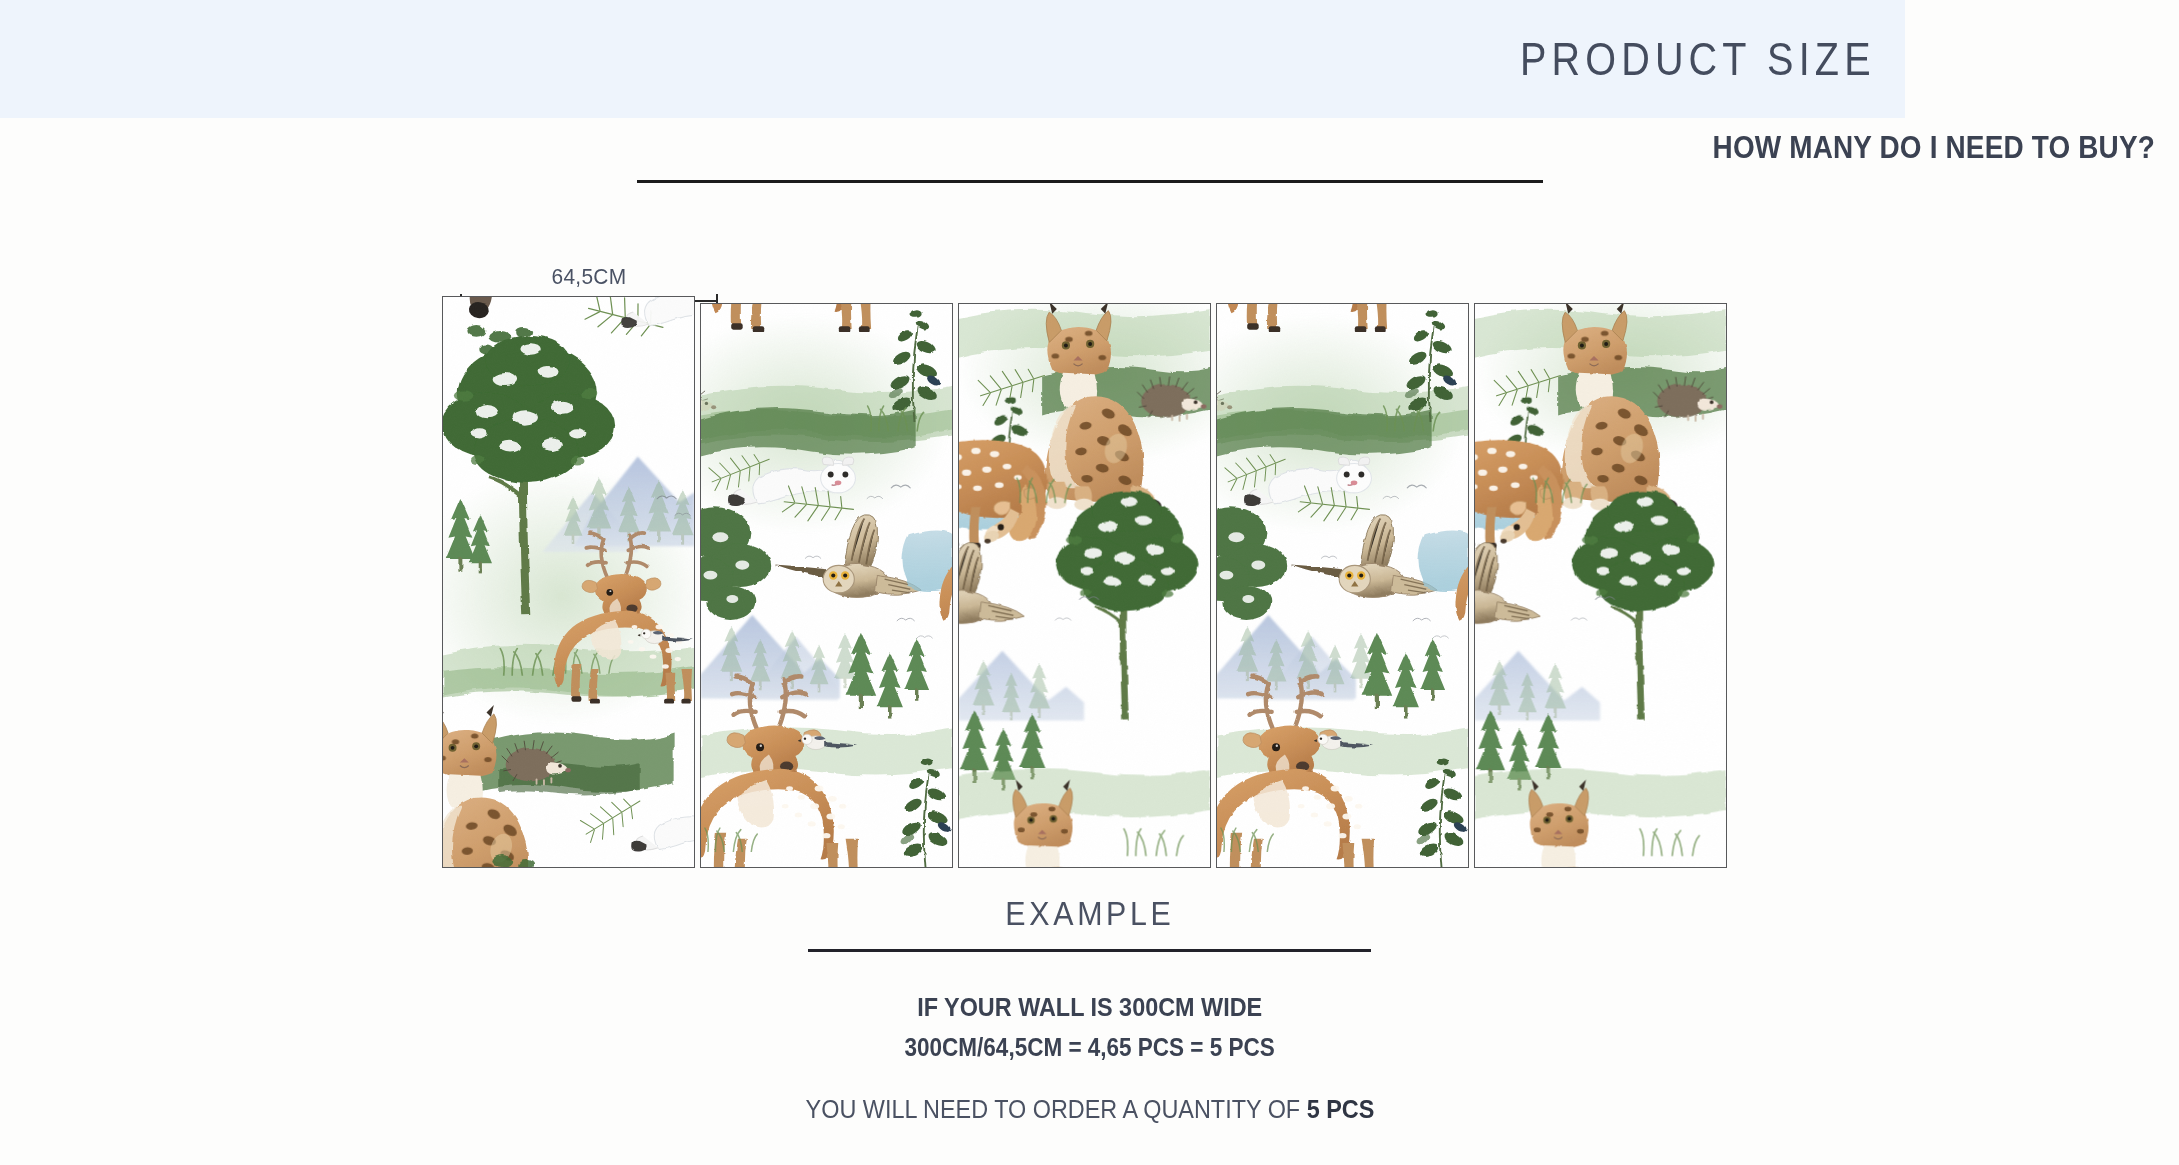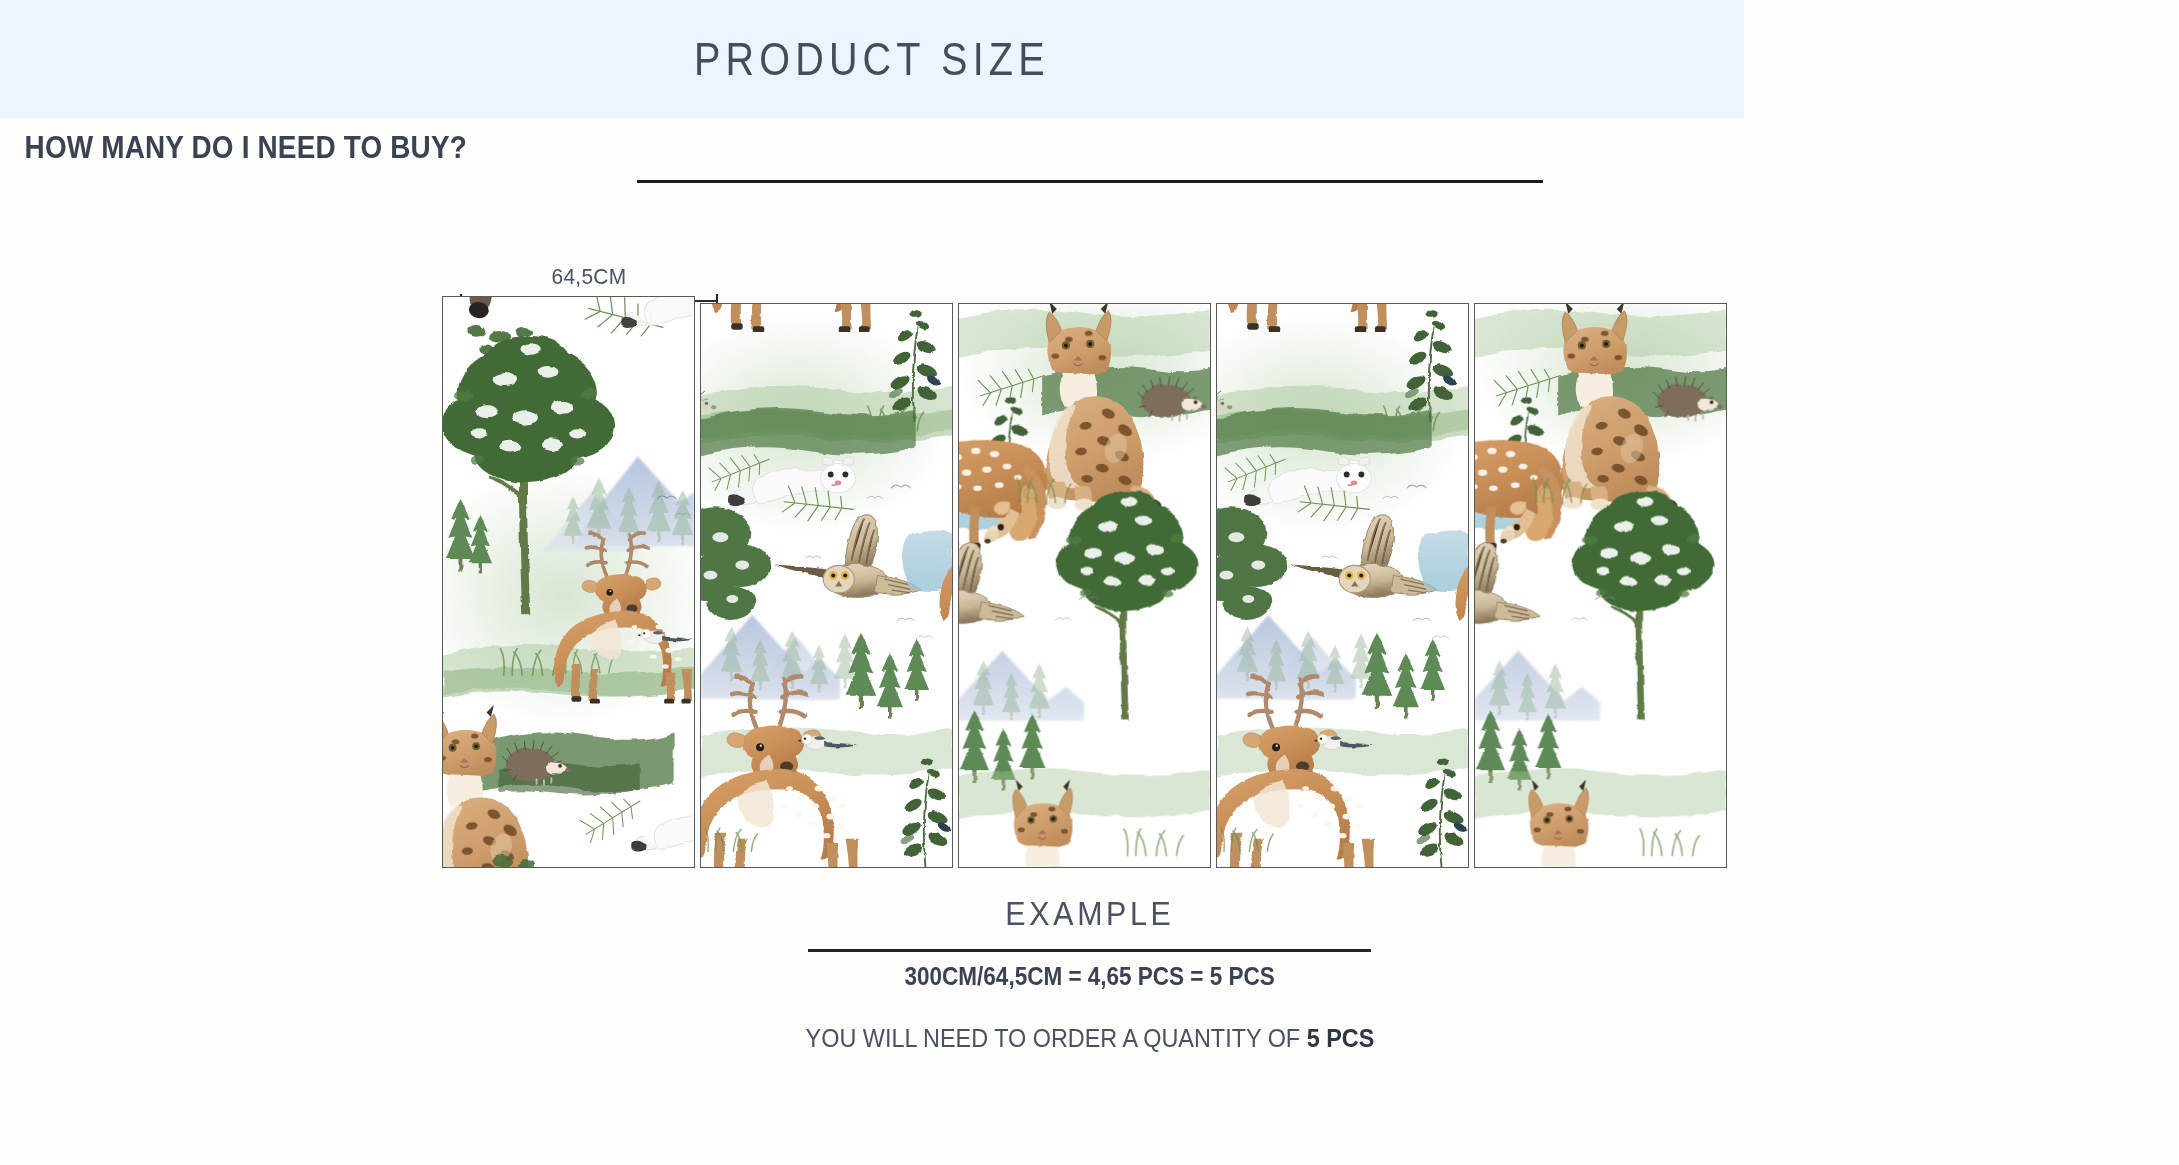--- a/index.html
+++ b/index.html
@@ -6,33 +6,33 @@
   body{
     width:2179px;height:1165px;
     background:#fdfdfc;
     font-family:"Liberation Sans", sans-serif;
     color:#3c4354;
     overflow:hidden;
     position:relative;
   }
   
   .header-band{
-    position:absolute;left:0;top:0;width:1744px;height:118px;
+    position:absolute;left:0;top:0;width:1905px;height:118px;
     background:#eef4fc;
-    display:flex;align-items:center;justify-content:center;
+    display:flex;align-items:center;justify-content:flex-end;
   }
   .header-title{
     font-size:46px;font-weight:300;letter-spacing:6px;
     color:#444c5e;transform:scaleX(.86);transform-origin:center;
     white-space:nowrap;
   }
   
   .instructions{
     position:absolute;left:0;top:130px;width:2179px;
-    text-align:left;
+    text-align:right;
   }
   .q-title{
     font-size:31px;font-weight:700;letter-spacing:.2px;color:#3b4252;
     transform:scaleX(.9);display:inline-block;white-space:nowrap;
   }
   .rule-top{
     width:906px;height:0;border-top:3px solid #1c1c1c;
     margin:14px auto 0 auto;
   }
   .step{
@@ -812,15 +812,16 @@
       <use href="#m-flyspeck" x="96" y="312" width="18" height="8" opacity=".5"></use>
       <rect width="253" height="565" filter="url(#paper)" fill="#fff" opacity=".5"></rect>
     </svg>
   </div>
 
 </div>
 
 <div class="example">
   <div><span class="ex-title">EXAMPLE</span></div>
   <div class="rule-ex"></div>
+  <div><span class="ex-line l1">IF YOUR WALL IS 300CM WIDE</span></div>
   <div><span class="ex-line calc">300CM/64,5CM = 4,65 PCS = 5 PCS</span></div>
   <div><span class="ex-final"><span>YOU WILL NEED TO ORDER A QUANTITY OF </span><b>5 PCS</b></span></div>
 </div>
 
 </body></html>

